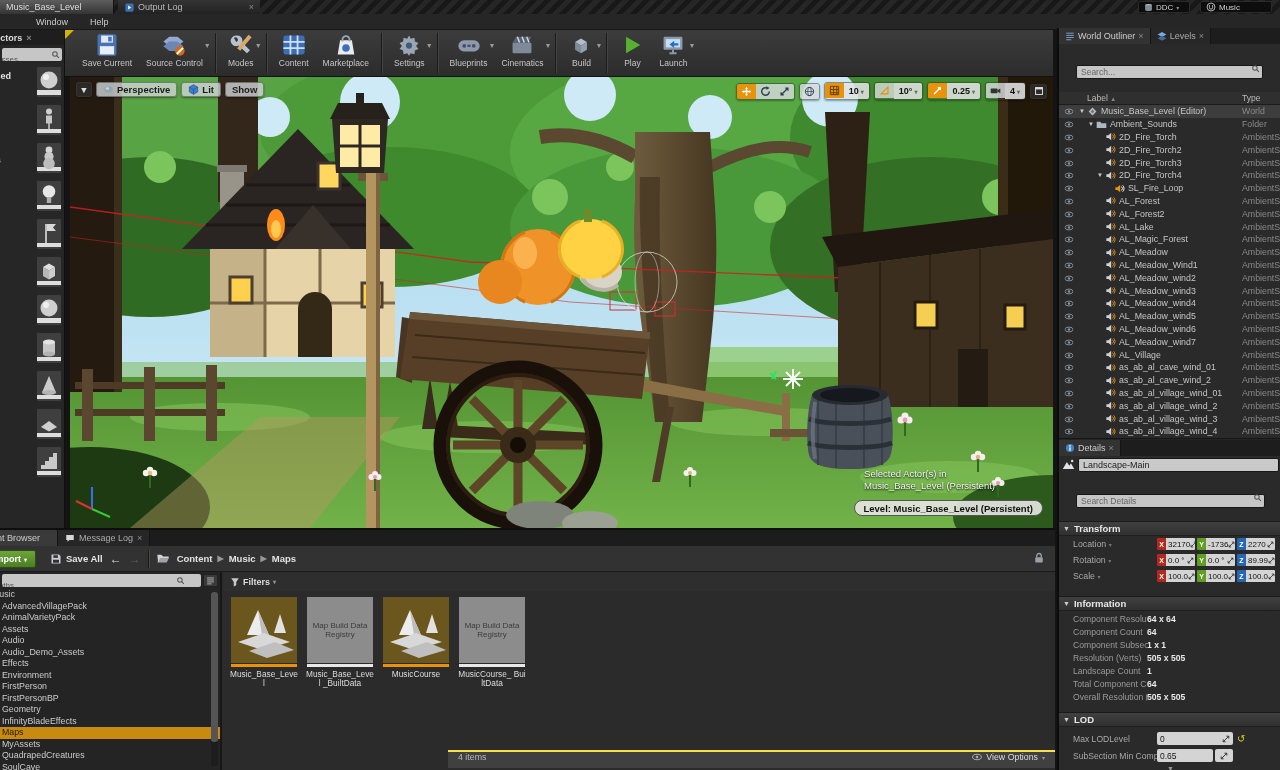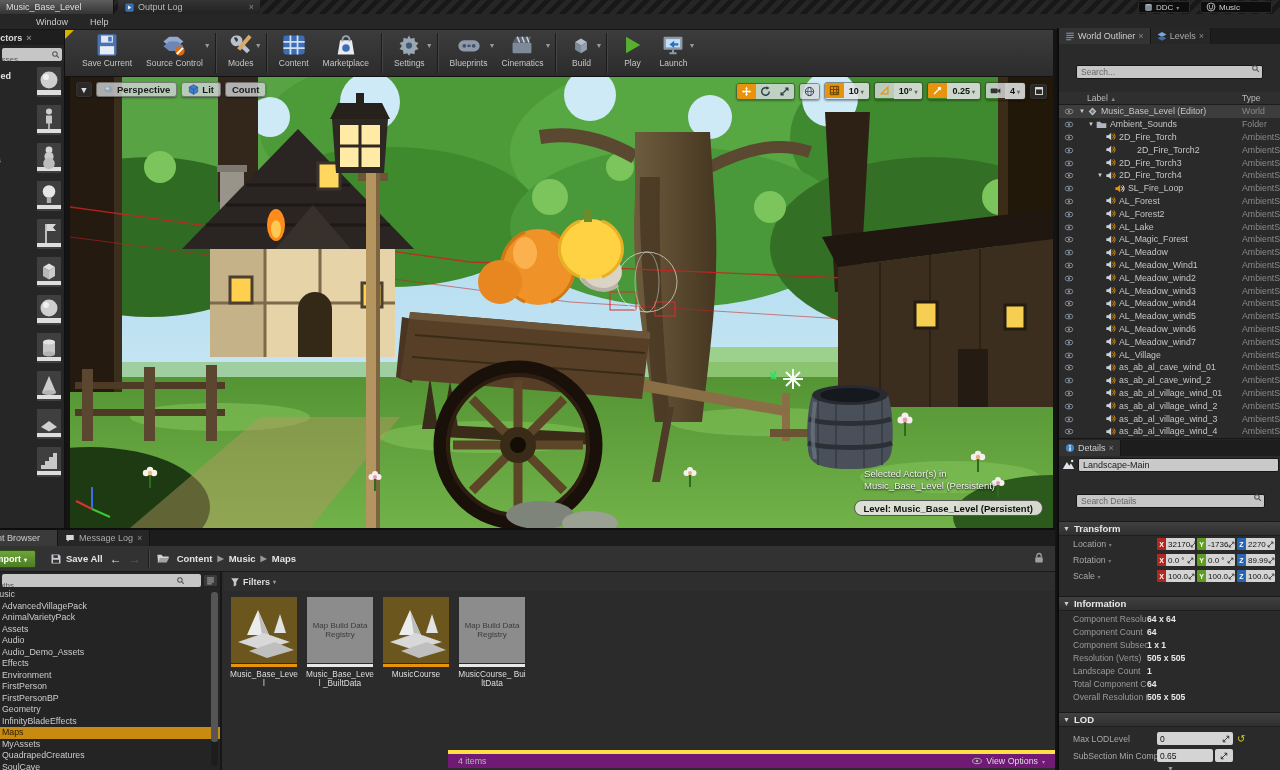--- a/index.html
+++ b/index.html
@@ -143,22 +143,22 @@
   #cb-assetsearch input{width:100%;height:13px;background:#c6c6c6;border:1px solid #191919;border-radius:2px;font-size:8.5px;color:#333;padding:0 14px 0 4px;font-family:inherit;}
   #cb-assetsearch input::placeholder{color:#666;}
   #cb-assetsearch svg{position:absolute;right:3px;top:2px;}
   #cb-grid{position:absolute;left:0;top:19px;right:0;bottom:20px;display:flex;gap:8px;padding:6px 6px;align-items:flex-start;}
   .asset{width:68px;display:flex;flex-direction:column;align-items:center;}
   .asset .thumb{width:66px;height:66px;position:relative;background:#6b571d;}
   .asset .thumb.data{background:#8c8c8c;display:flex;align-items:center;justify-content:center;text-align:center;font-size:8px;color:#3b3b3b;padding:4px;}
   .asset .bar{width:66px;height:3px;background:#e8930c;margin-top:1px;}
   .asset .bar.white{background:#e8e8e8;}
   .asset .albl{font-size:8.3px;color:#ddd;text-align:center;margin-top:3px;line-height:9px;word-break:break-all;}
-  #cb-foot{position:absolute;left:224px;right:0;bottom:2px;height:18px;background:#701a75;border-top:4px solid #fde047;
-    display:flex;align-items:center;font-size:8.8px;color:#b8b8b8;padding:0 10px;}
+  #cb-foot{position:absolute;left:224px;right:0;bottom:2px;height:18px;background:#404040;border-top:2px solid #fde047;
+    display:flex;align-items:flex-start;font-size:8.8px;color:#b8b8b8;padding:0 10px;}
   #cb-foot .vopts{margin-left:auto;display:flex;align-items:center;gap:4px;color:#ddd;}
   .hidden-defs{position:absolute;width:0;height:0;overflow:hidden;}
 </style>
 </head>
 <body>
 
 <svg class="hidden-defs" aria-hidden="true">
   <defs>
     <symbol id="i-eye" viewBox="0 0 16 16">
         <ellipse cx="8" cy="8" rx="7" ry="4.3" fill="none" stroke="currentColor" stroke-width="1.6"></ellipse>
@@ -791,21 +791,21 @@
         </svg>
       <span>Perspective</span>
     </div>
     <div class="pill">
       <svg class="ic" width="11" height="11">
           <use href="#i-cube"></use>
         </svg>
       <span>Lit</span>
     </div>
     <div class="pill">
-        <span>Count</span>
+        <span>Show</span>
       </div>
   </div>
 
   <div class="vp-tr">
     <div class="vgrp">
       <div class="vcell orange">
           <svg class="ic" width="11" height="11" style="color:#fff">
             <use href="#i-move"></use>
           </svg>
         </div>
@@ -953,21 +953,21 @@
   </div>
       <div class="ol-row">
     <span class="ol-eye"><svg class="ic" width="12" height="9" viewBox="0 0 16 16">
             <use href="#i-eye"></use>
           </svg></span>
     <span class="ol-ind" style="width: 18px;"></span>
     <span class="ol-arr" style="visibility: hidden; font-size: 6px;">▼</span>
     <svg class="ic olic" width="11" height="11" viewBox="0 0 16 16">
           <use href="#i-spk"></use>
         </svg>
-    <span class="ol-lbl" style="margin-left:21px">2D_Fire_Torch2</span>
+    <span class="ol-lbl" style="margin-left:3px">2D_Fire_Torch2</span>
     <span class="ol-type">AmbientSound</span>
   </div>
       <div class="ol-row">
     <span class="ol-eye"><svg class="ic" width="12" height="9" viewBox="0 0 16 16">
             <use href="#i-eye"></use>
           </svg></span>
     <span class="ol-ind" style="width: 18px;"></span>
     <span class="ol-arr" style="visibility: hidden; font-size: 6px;">▼</span>
     <svg class="ic olic" width="11" height="11" viewBox="0 0 16 16">
           <use href="#i-spk"></use>

